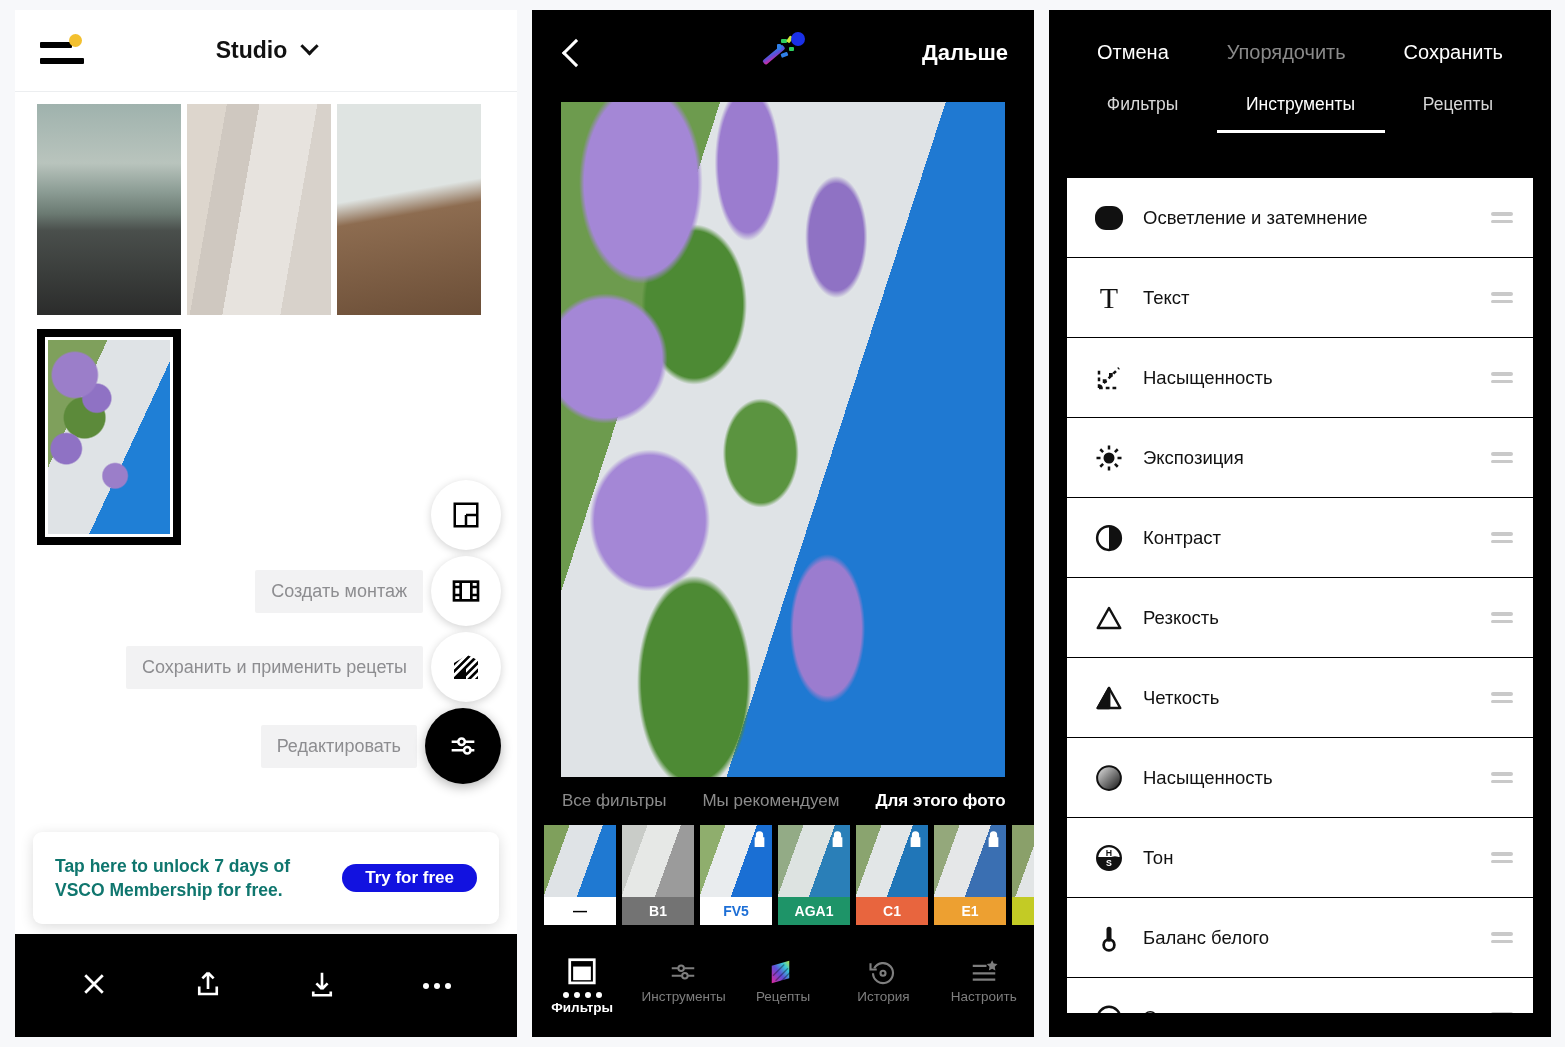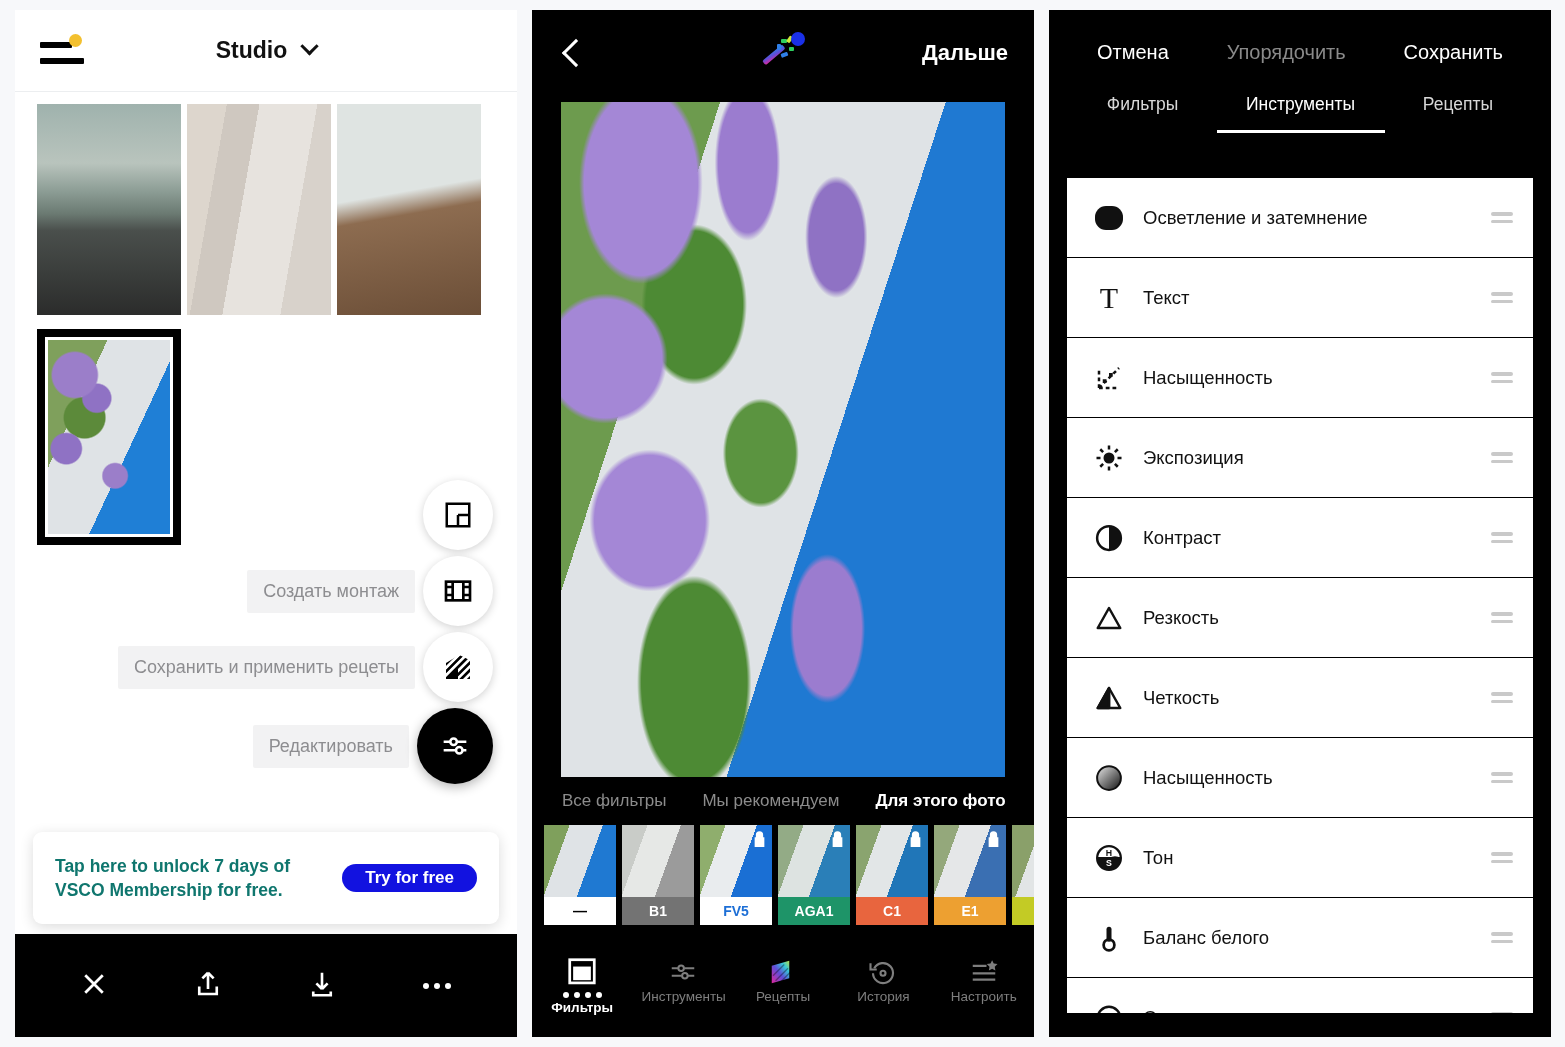--- a/index.html
+++ b/index.html
@@ -37,21 +37,21 @@
 
   .thumb-grid { display: flex; gap: 6px; padding: 12px 22px 0 22px; }
   .thumb { width: 144px; height: 211px; background-size: cover; background-position: center; }
 
   .selected-wrap { padding: 14px 22px 0 22px; }
   .selected-photo {
     width: 144px; height: 216px; border: 8px solid #000; background: #fff; padding: 3px;
   }
   .selected-photo .inner { width: 100%; height: 100%; background-size: cover; background-position: 50% 40%; }
 
-  .actions { position: absolute; right: 24px; top: 470px; width: 470px; }
+  .actions { position: absolute; right: 16px; top: 470px; width: 470px; }
   .action-row { display: flex; align-items: center; justify-content: flex-end; margin-bottom: 6px; }
   .action-label {
     background: #f2f2f3; color: #8d8d90; font-size: 18px; padding: 11px 16px; margin-right: 8px;
     white-space: nowrap; border-radius: 2px;
   }
   .fab {
     width: 70px; height: 70px; border-radius: 50%; background: #fff;
     box-shadow: 0 2px 9px rgba(0,0,0,.18);
     display: flex; align-items: center; justify-content: center; flex: 0 0 70px;
   }

